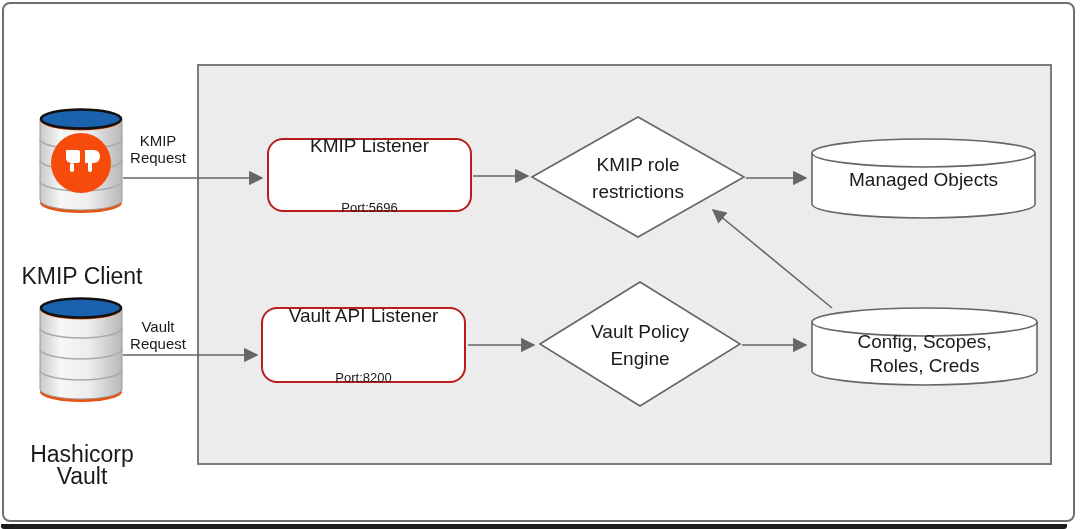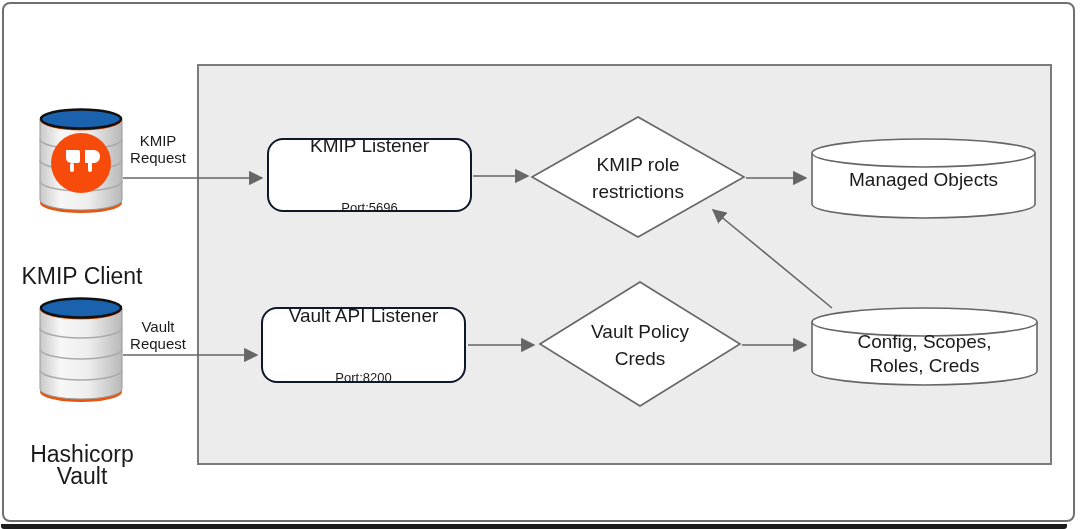--- a/index.html
+++ b/index.html
@@ -13,21 +13,21 @@
   }
   .bottom-bar{
     position:absolute;left:1px;right:13px;bottom:0;height:5px;background:#1c1c1c;border-radius:0 0 3px 3px;
   }
   .panel{
     position:absolute;left:197px;top:64px;width:851px;height:397px;
     background:#ececec;border:2px solid #7b7b7b;
   }
   svg.layer{position:absolute;left:0;top:0;width:1080px;height:529px;}
   .node-box{
-    position:absolute;background:#ffffff;border:2px solid #0f172a;border-radius:16px;
+    position:absolute;background:#ffffff;border:2px solid #b91c1c;border-radius:16px;
     display:flex;flex-direction:column;align-items:center;justify-content:center;gap:5px;
   }
   .node-box .title{font-size:19px;line-height:22px;}
   .node-box .port{font-size:13px;line-height:15px;margin-top:38px;}
   .lbl{position:absolute;text-align:center;}
   .edge-lbl{font-size:15px;line-height:17px;}
   .caption{font-size:23px;line-height:22px;}
   .diamond-lbl{font-size:19px;line-height:27px;width:170px;}
   .cyl-lbl{font-size:19px;display:flex;flex-direction:column;align-items:center;justify-content:center;}
 </style>
@@ -108,21 +108,21 @@
     <div class="title">Vault API Listener</div>
     <div class="port">Port:8200</div>
   </div>
 
   <div class="lbl diamond-lbl" style="left:553px;top:151px;">
     <div>KMIP role</div>
     <div>restrictions</div>
   </div>
   <div class="lbl diamond-lbl" style="left:555px;top:318px;">
     <div>Vault Policy</div>
-    <div>Creds</div>
+    <div>Engine</div>
   </div>
 
   <div class="lbl cyl-lbl" style="left:812px;top:150px;width:223px;height:60px;">
     <div>Managed Objects</div>
   </div>
   <div class="lbl cyl-lbl" style="left:812px;top:326px;width:225px;height:56px;line-height:24px;">
     <div>Config, Scopes,</div>
     <div>Roles, Creds</div>
   </div>
 

